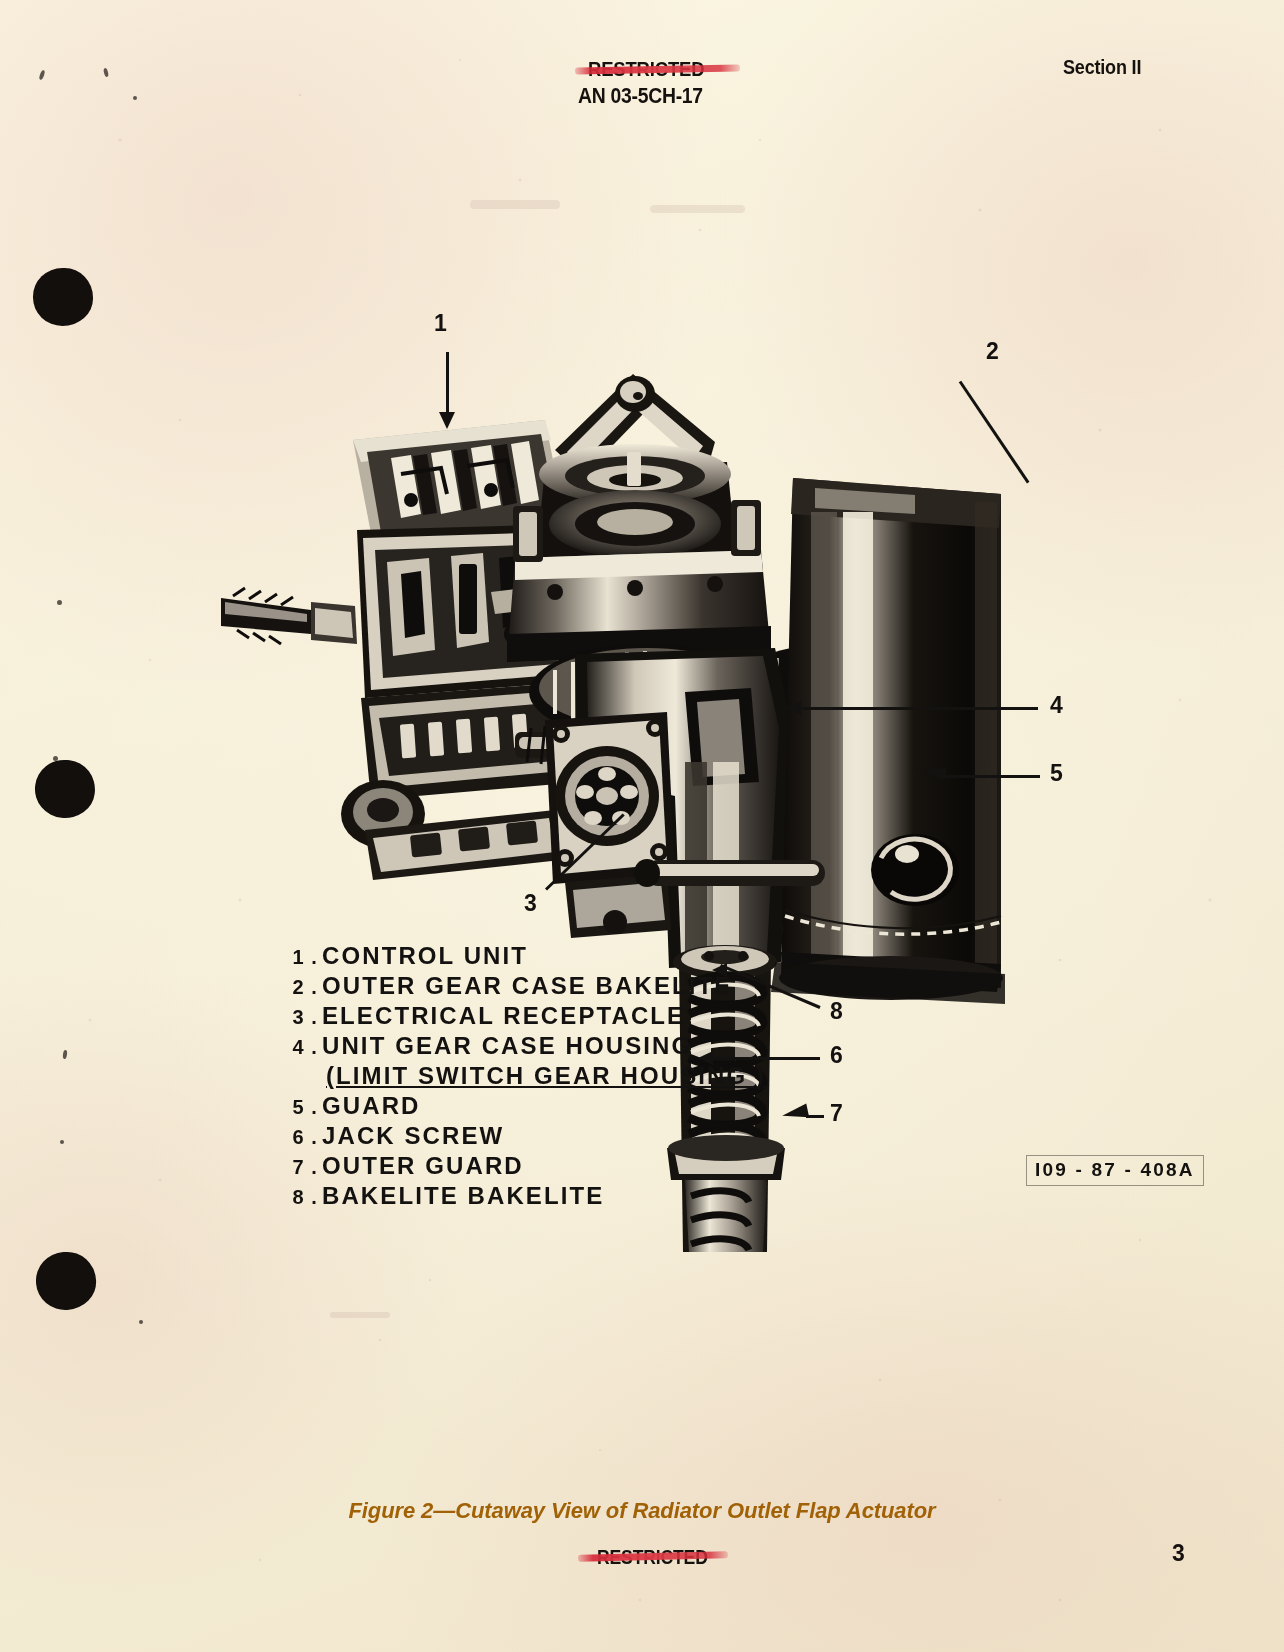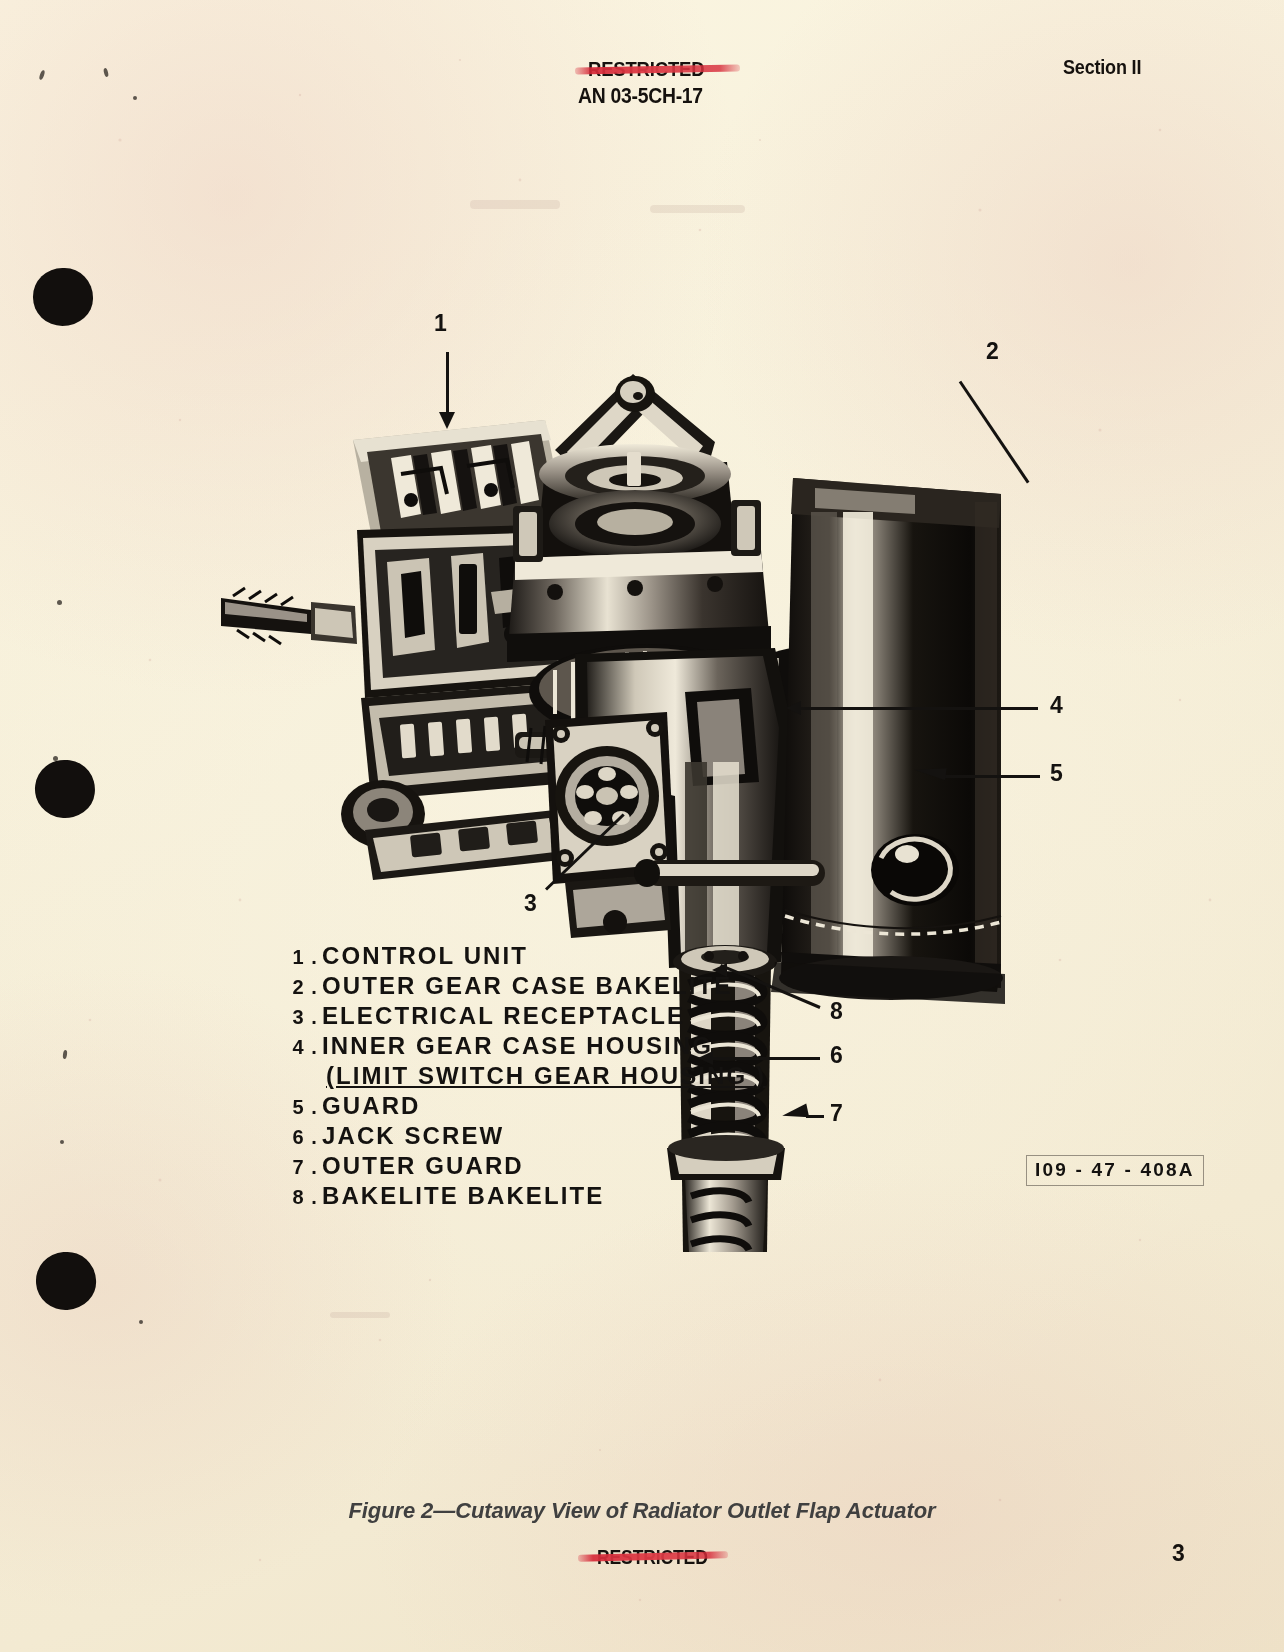--- a/index.html
+++ b/index.html
@@ -124,21 +124,21 @@
   .caption {
     position: absolute;
     left: 0;
     top: 1498px;
     width: 1284px;
     text-align: center;
     font-weight: bold;
     font-style: italic;
     font-size: 22px;
     letter-spacing: -0.1px;
-    color: #404040;
+    color: #a16207;
   }
 
   
   .punch {
     position: absolute;
     width: 60px;
     height: 58px;
     background: #120f0d;
     border-radius: 50% 48% 52% 50% / 50% 52% 48% 50%;
   }
@@ -696,21 +696,21 @@
       <span class="legend-label">OUTER GEAR CASE BAKELITE</span>
     </div>
     <div class="legend-row">
       <span class="legend-num">3</span>
       <span class="legend-dot">.</span>
       <span class="legend-label">ELECTRICAL RECEPTACLE</span>
     </div>
     <div class="legend-row">
       <span class="legend-num">4</span>
       <span class="legend-dot">.</span>
-      <span class="legend-label">INNER GEAR CASE HOUSING</span>
+      <span class="legend-label">UNIT GEAR CASE HOUSING</span>
     </div>
     <div class="legend-row cont">
       <span class="legend-num"></span>
       <span class="legend-dot"></span>
       <span class="legend-label">(LIMIT SWITCH GEAR HOUSING )</span>
     </div>
     <div class="legend-row">
       <span class="legend-num">5</span>
       <span class="legend-dot">.</span>
       <span class="legend-label">GUARD</span>
@@ -725,21 +725,21 @@
       <span class="legend-dot">.</span>
       <span class="legend-label">OUTER GUARD</span>
     </div>
     <div class="legend-row">
       <span class="legend-num">8</span>
       <span class="legend-dot">.</span>
       <span class="legend-label">BAKELITE BAKELITE</span>
     </div>
   </div>
 
-  <div class="drawing-no">I09 - 47 - 408A</div>
+  <div class="drawing-no">I09 - 87 - 408A</div>
 
   <div class="caption">Figure 2—Cutaway View of Radiator Outlet Flap Actuator</div>
 
   <div class="ftr-restricted">RESTRICTED</div>
   <div class="strike strike-bot"></div>
   <div class="ftr-page">3</div>
 
 </div>
 
 </body></html>

